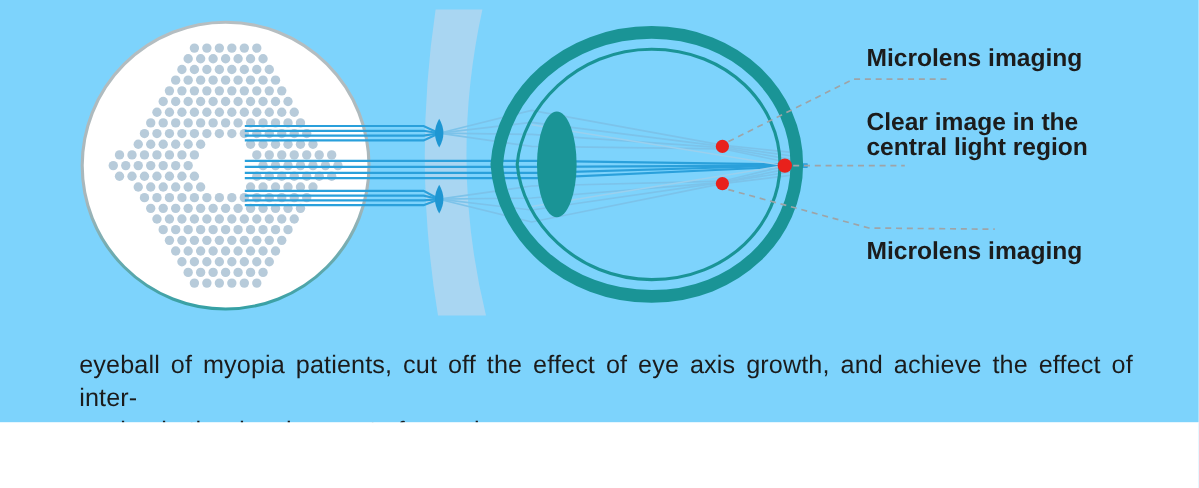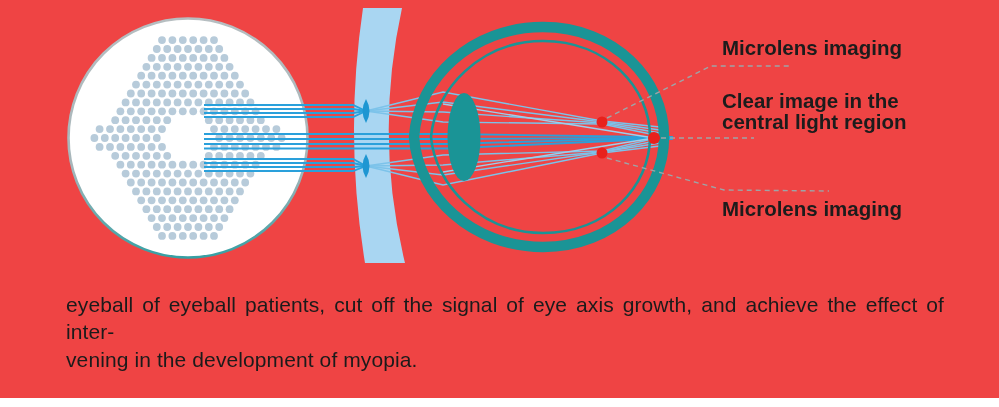--- a/index.html
+++ b/index.html
@@ -1,19 +1,19 @@
 <!DOCTYPE html>
 <html><head>
 <meta charset="utf-8">
 <style>
   html,body{margin:0;padding:0;background:#ffffff;}
   .stage{
     position:relative;
-    width:999px;height:398px;
-    background:#ef4444;
+    width:999px;height:352px;
+    background:#7dd3fc;
     font-family:"Liberation Sans", sans-serif;
     overflow:hidden;
   }
   .diagram-svg{position:absolute;left:0;top:0;}
   .svg-label{
     font-family:"Liberation Sans", sans-serif;
     font-size:20.5px;
     font-weight:bold;
     fill:#1c1c1c;
   }
@@ -338,17 +338,17 @@
       <path d="M607,158 L724,190 L829,191"></path>
     </g>
 
     <text class="svg-label" x="722" y="55">Microlens imaging</text>
     <text class="svg-label" x="722" y="108">Clear image in the</text>
     <text class="svg-label" x="722" y="129">central light region</text>
     <text class="svg-label" x="722" y="216">Microlens imaging</text>
   </svg>
 
   <div class="caption">
-    <div class="just">eyeball of eyeball patients, cut off the signal of eye axis growth, and achieve the effect of inter-</div>
+    <div class="just">eyeball of myopia patients, cut off the effect of eye axis growth, and achieve the effect of inter-</div>
     <div class="last">vening in the development of myopia.</div>
   </div>
 
 </div>
 
 </body></html>

